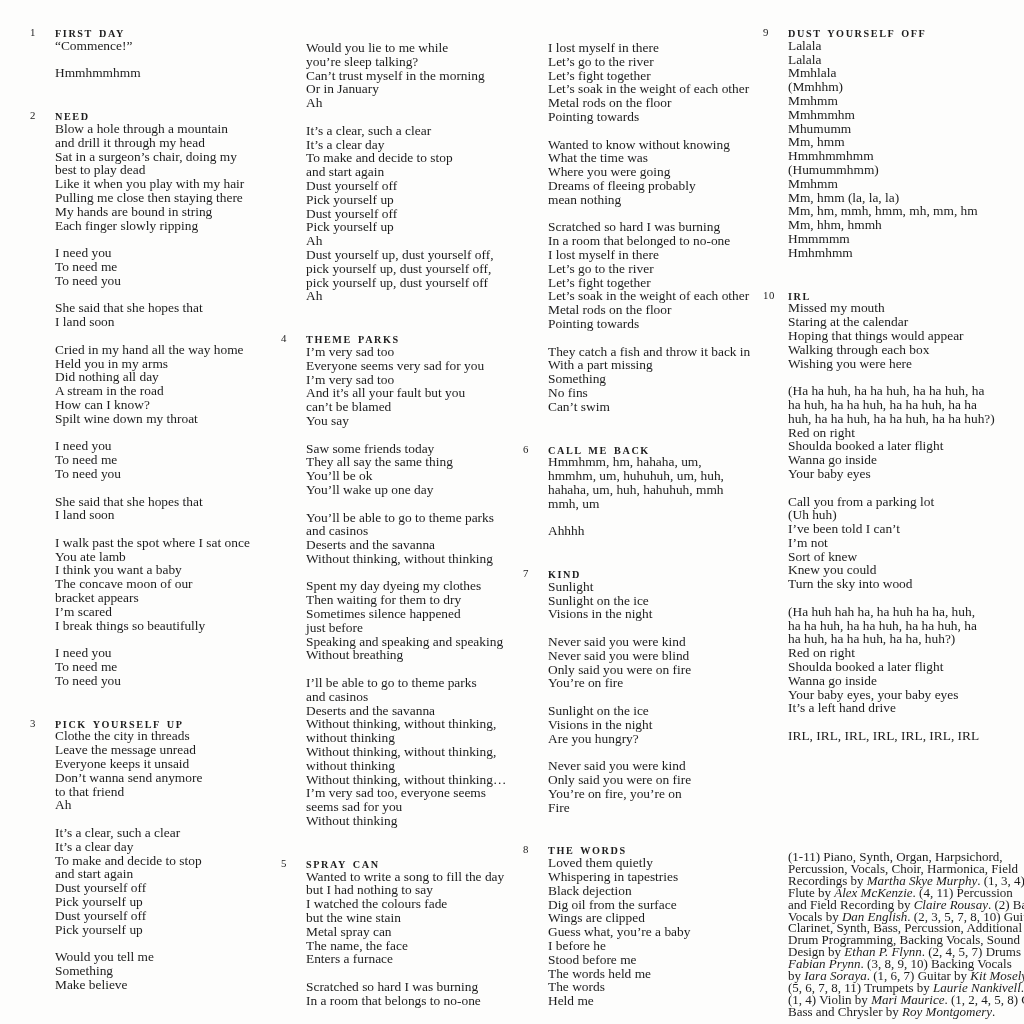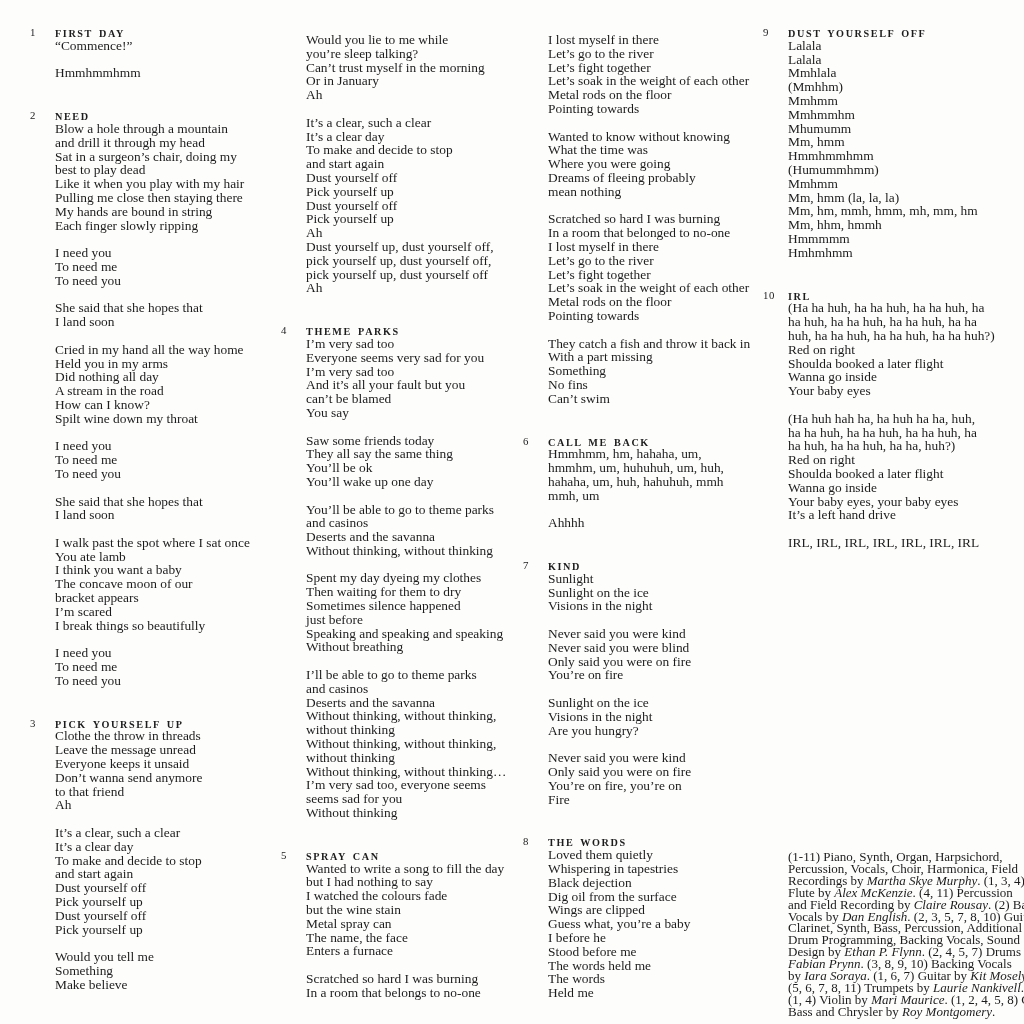--- a/index.html
+++ b/index.html
@@ -22,21 +22,21 @@
   .num{
     position:absolute;left:-25px;top:1px;
     font-size:10.8px;letter-spacing:0.5px;
   }
   .title{
     font-size:10.2px;letter-spacing:1.6px;word-spacing:2px;
     font-weight:700;
   }
   .stanza{margin-top:13.8px}
   .song-head + .stanza{margin-top:0}
-  .column > .song > .stanza:first-child{margin-top:8px}
+  .column > .song > .stanza:first-child{margin-top:16px}
   .line{
     font-size:13.4px;line-height:13.8px;white-space:nowrap;
   }
   .credits{
     position:absolute;left:788px;top:851px;width:236px;
   }
   .credits-line{font-size:13px;line-height:11.9px;white-space:nowrap}
   .credit-name{font-style:italic}
 </style>
 </head>
@@ -103,21 +103,21 @@
           </div>
           <div class="stanza">
             <div class="line">I need you</div>
             <div class="line">To need me</div>
             <div class="line">To need you</div>
           </div>
         </div>
         <div class="song">
           <div class="song-head"><span class="num">3</span><span class="title">PICK YOURSELF UP</span></div>
           <div class="stanza">
-            <div class="line">Clothe the throw in threads</div>
+            <div class="line">Clothe the city in threads</div>
             <div class="line">Leave the message unread</div>
             <div class="line">Everyone keeps it unsaid</div>
             <div class="line">Don’t wanna send anymore</div>
             <div class="line">to that friend</div>
             <div class="line">Ah</div>
           </div>
           <div class="stanza">
             <div class="line">It’s a clear, such a clear</div>
             <div class="line">It’s a clear day</div>
             <div class="line">To make and decide to stop</div>
@@ -327,27 +327,43 @@
             <div class="line">Mm, hmm (la, la, la)</div>
             <div class="line">Mm, hm, mmh, hmm, mh, mm, hm</div>
             <div class="line">Mm, hhm, hmmh</div>
             <div class="line">Hmmmmm</div>
             <div class="line">Hmhmhmm</div>
           </div>
         </div>
         <div class="song">
           <div class="song-head"><span class="num">10</span><span class="title">IRL</span></div>
           <div class="stanza">
+            <div class="line">Missed my mouth</div>
+            <div class="line">Staring at the calendar</div>
+            <div class="line">Hoping that things would appear</div>
+            <div class="line">Walking through each box</div>
+            <div class="line">Wishing you were here</div>
+          </div>
+          <div class="stanza">
             <div class="line">(Ha ha huh, ha ha huh, ha ha huh, ha</div>
             <div class="line">ha huh, ha ha huh, ha ha huh, ha ha</div>
             <div class="line">huh, ha ha huh, ha ha huh, ha ha huh?)</div>
             <div class="line">Red on right</div>
             <div class="line">Shoulda booked a later flight</div>
             <div class="line">Wanna go inside</div>
             <div class="line">Your baby eyes</div>
+          </div>
+          <div class="stanza">
+            <div class="line">Call you from a parking lot</div>
+            <div class="line">(Uh huh)</div>
+            <div class="line">I’ve been told I can’t</div>
+            <div class="line">I’m not</div>
+            <div class="line">Sort of knew</div>
+            <div class="line">Knew you could</div>
+            <div class="line">Turn the sky into wood</div>
           </div>
           <div class="stanza">
             <div class="line">(Ha huh hah ha, ha huh ha ha, huh,</div>
             <div class="line">ha ha huh, ha ha huh, ha ha huh, ha</div>
             <div class="line">ha huh, ha ha huh, ha ha, huh?)</div>
             <div class="line">Red on right</div>
             <div class="line">Shoulda booked a later flight</div>
             <div class="line">Wanna go inside</div>
             <div class="line">Your baby eyes, your baby eyes</div>
             <div class="line">It’s a left hand drive</div>

